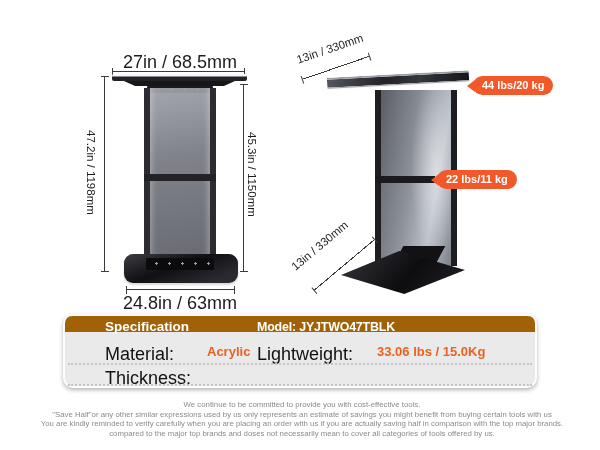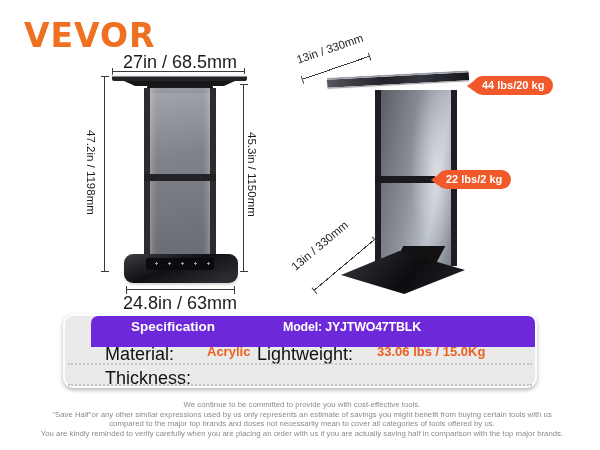--- a/index.html
+++ b/index.html
@@ -73,40 +73,39 @@
   .badge { position:absolute; height:19px; line-height:19px; padding:0 9px;
     background:#f1592a; color:#fff; font-weight:bold; font-size:11px;
     border-radius:10px; white-space:nowrap; }
   .badge::before { content:""; position:absolute; left:-12px; top:4px;
     border:6px solid transparent; border-right:8px solid #f1592a; }
 
   
   .spec { left:63px; top:314px; width:474px; height:74px; border-radius:10px;
     background:#eaeaea; border:2px solid #fdfdfd;
     box-shadow:0 2px 4px rgba(0,0,0,.3); }
-  .spec-head { position:absolute; left:0; top:0; right:0; height:31px;
-    background:#6d28d9; border-radius:7px 7px 0 0;margin-left:26px; }
+  .spec-head { position:absolute; left:0; top:0; right:0; height:16px;
+    background:#a16207; border-radius:7px 7px 0 0; }
   .spec-head .h1 { position:absolute; left:40px; top:3px; color:#fff; font-weight:bold; font-size:13.5px; }
   .spec-head .h2 { position:absolute; left:192px; top:3px; color:#fff; font-weight:bold; font-size:13.5px;
     transform:scaleX(.92); transform-origin:left center; letter-spacing:-0.2px; }
   .spec .lbl { position:absolute; font-size:18px; color:#111; white-space:nowrap; }
   .spec .val { position:absolute; font-size:13px; color:#eb6220; font-weight:bold; white-space:nowrap;margin-left:40px; }
   .dotline { position:absolute; left:3px; right:3px; border-top:2px dotted #c4c4c4; }
 
   
   .footer { position:absolute; left:6px; top:400px; width:592px;
     font-size:7.8px; line-height:9.5px; color:#8b8b8b; }
   .footer div { white-space:nowrap;text-align:center; }
 </style>
 </head>
 <body>
 
 <div class="canvas">
 
-  <div class="logo">VEVOR</div>
 
   <div>
     <div class="dim-label" style="left:110px; top:52px; width:140px; text-align:center;">27in / 68.5mm</div>
     <div class="dim-h" style="left:112px; top:68px; width:133px;"></div>
 
     <div class="abs f-topboard"></div>
     <div class="abs f-topunder"></div>
     <div class="abs f-mountbar"></div>
     <div class="screws" style="left:152px; top:88px; width:56px;"></div>
     <div class="abs f-panel"></div>
@@ -129,21 +128,21 @@
     <div class="dim-label rot-19" style="left:297px; top:54px; font-size:11.5px;">13in / 330mm</div>
     <div class="dim-h rot-19" style="left:302px; top:76px; width:72px;"></div>
 
     <div class="abs s-topboard"></div>
     <div class="abs s-column"></div>
     <div class="abs s-shelf"></div>
     <div class="abs s-basebracket"></div>
     <div class="abs s-base"></div>
 
     <div class="badge" style="left:473px; top:76px;">44 lbs/20 kg</div>
-    <div class="badge" style="left:437px; top:170px;">22 lbs/2 kg</div>
+    <div class="badge" style="left:437px; top:170px;">22 lbs/11 kg</div>
 
     <div class="dim-label rot-40" style="left:293px; top:262px; font-size:11.5px;">13in / 330mm</div>
     <div class="dim-h rot-40" style="left:314px; top:287px; width:80px;"></div>
   </div>
 
   <div class="abs spec">
     <div class="spec-head">
       <span class="h1">Specification</span>
       <span class="h2">Model: JYJTWO47TBLK</span>
     </div>
@@ -156,17 +155,17 @@
     <div class="dotline" style="top:47px;"></div>
 
     <span class="lbl" style="left:40px; top:52px;">Thickness:</span>
 
     <div class="dotline" style="top:68px;"></div>
   </div>
 
   <div class="footer">
     <div>We continue to be committed to provide you with cost-effective tools.</div>
     <div>"Save Half"or any other similar expressions used by us only represents an estimate of savings you might benefit from buying certain tools with us</div>
+    <div>You are kindly reminded to verify carefully when you are placing an order with us if you are actually saving half in comparison with the top major brands.</div>
     <div> compared to the major top brands and doses not necessarily mean to cover all categories of tools offered by us.</div>
-    <div>You are kindly reminded to verify carefully when you are placing an order with us if you are actually saving half in comparison with the top major brands.</div>
   </div>
 
 </div>
 
 </body></html>

